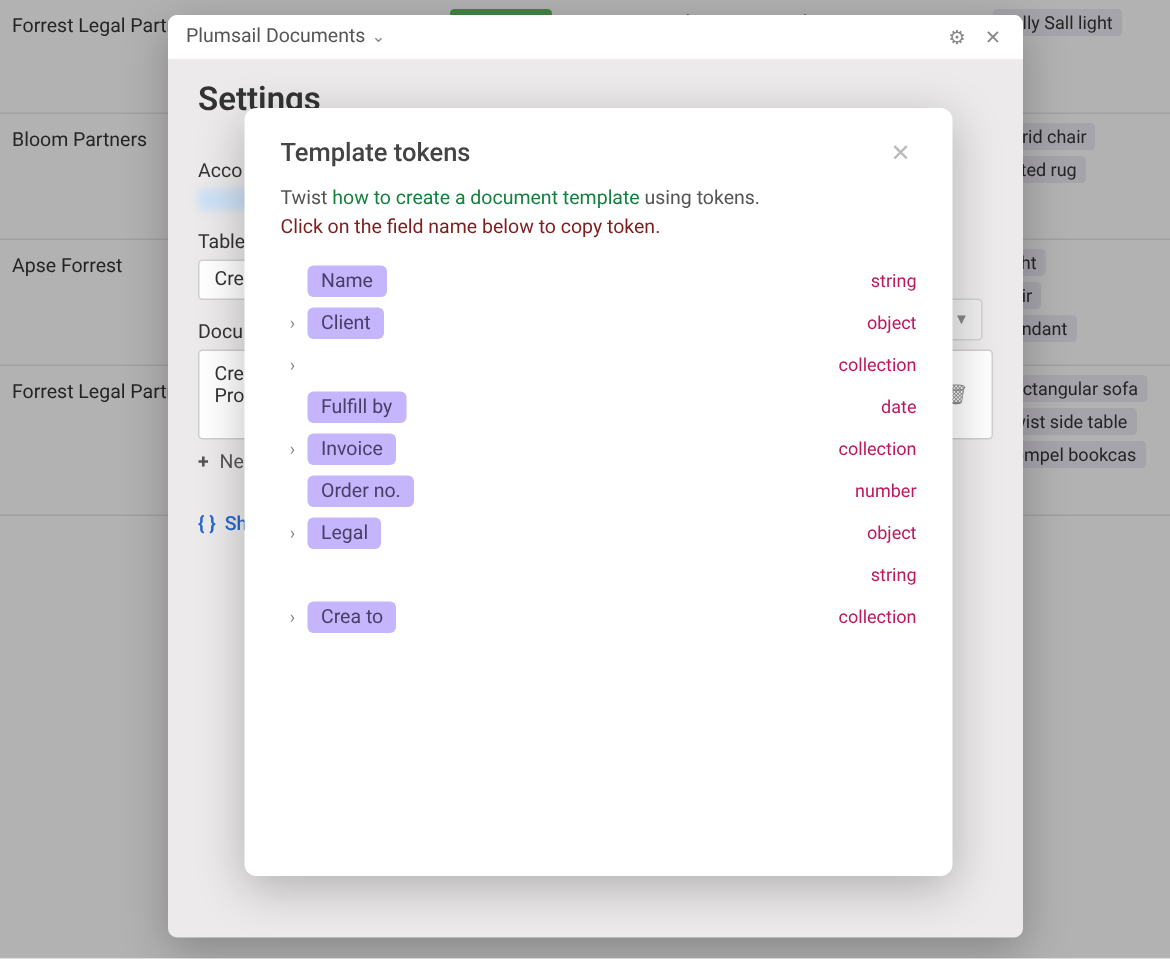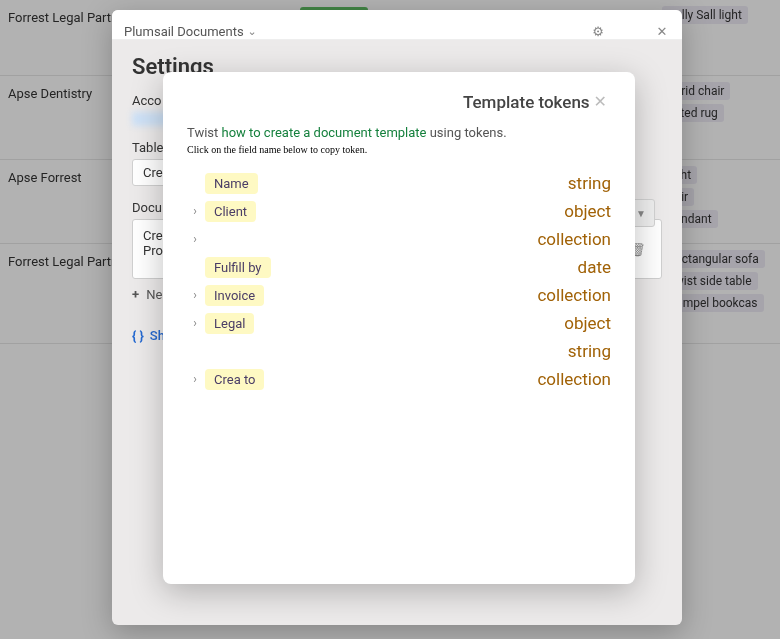--- a/index.html
+++ b/index.html
@@ -72,33 +72,32 @@
     box-shadow: 0 8px 30px rgba(0,0,0,0.25);
     display: flex;
     flex-direction: column;
   }
   .outer-header {
     height: 30px;
     background: #fff;
     border-top-left-radius: 6px;
     border-top-right-radius: 6px;
     display: flex;
-    align-items: flex-end;
+    align-items: center;
     padding: 0 12px;
     font-size: 13px;
     color: #555;
     border-bottom: 1px solid #eee;
-    gap: 40px;
   }
   .outer-header .title-wrap { display:flex; align-items:center; gap:4px; cursor:pointer; }
   .outer-header .chev { font-size: 11px; color:#888; }
   .outer-header .spacer { flex:1; }
   .outer-header .hicon { width:16px; text-align:center; color:#888; cursor:pointer; margin-left:8px; }
   .outer-body { padding: 14px 20px; flex:1; position:relative; }
-  .settings-h1 { font-size: 22px; font-weight:600; color:#333; margin-bottom: 14px; }
+  .settings-h1 { font-size: 22px; font-weight:600; color:#333; margin-bottom: 28px; }
   .form-row { margin-bottom: 14px; }
   .form-label { font-size:13px; color:#333; margin-bottom:4px; }
   .select-like {
     background:#fff; border:1px solid #d0d0d0; border-radius:3px;
     padding:5px 10px; width: 180px; position:relative; font-size:13px;
   }
   .linklike { color:#2469d1; cursor:pointer; font-size:13px; }
   .docbox {
     border:1px solid #cfcfcf; background:#fff; border-radius:3px;
     width:100%; height:60px; padding:8px 10px; position:relative;
@@ -130,51 +129,51 @@
     border-radius: 8px;
     box-shadow: 0 8px 32px rgba(0,0,0,0.25);
     padding: 18px 24px 16px 24px;
     display:flex;
     flex-direction:column;
   }
   .inner-head {
     display:flex; align-items:center;
     margin-bottom: 12px;
   }
-  .inner-title { font-size: 17px; color:#444; font-weight:500; flex:1;text-align:right; }
+  .inner-title { font-size: 17px; color:#444; font-weight:500; flex:1; }
   .inner-close { color:#bbb; font-size:16px; cursor:pointer; padding:2px 4px; }
   .inner-desc { font-size: 13px; color:#555; margin-bottom:4px; }
   .inner-desc a { color:#15803d; cursor:pointer; }
-  .inner-hint { font-size: 10px; color:#000000; margin-bottom: 14px; font-family: Liberation Serif, serif; }
+  .inner-hint { font-size: 13px; color:#7f1d1d; margin-bottom: 14px; }
 
   .token-list { flex:1; }
   .token-row {
     display:flex; align-items:center;
     height: 28px;
     margin-bottom: 0;
   }
   .tok-expander {
     width: 16px; text-align:center;
     color:#888; cursor:pointer;
     font-size: 12px;
   }
   .tok-spacer { width:16px; }
   .tok-name {
-    background:#fef9c3;
+    background:#c4b5fd;
     color:#4a3d66;
     padding: 3px 9px;
     border-radius: 4px;
     font-size: 13px;
     cursor:pointer;
     margin-left: 2px;
   }
   .tok-flex { flex:1; }
   .tok-type {
-    font-size: 17px;
-    color: #a16207;
+    font-size: 12px;
+    color: #be185d;
   }
 
   .sel-caret2 {
     position:absolute;
     left: 515px;
     top: 159px;
     width:28px; height:28px;
     background:#efefef;
     border:1px solid #d2d2d2;
     border-radius:3px;
@@ -197,21 +196,21 @@
         &nbsp;&nbsp;&nbsp;
         <span>Forrest Legal Partners: order #416—5x Samari bookshel</span>
       </div>
     </div>
     <div class="right">
       <span class="bg-chip">Kelly Sall light</span>
     </div>
   </div>
 
   <div class="bg-row" style="height:84px">
-    <div class="acct">Apse Dentistry</div>
+    <div class="acct">Bloom Partners</div>
     <div class="mid"></div>
     <div class="right">
       <span class="bg-chip">adrid chair</span>
       <span class="bg-chip">llated rug</span>
     </div>
   </div>
 
   <div class="bg-row" style="height:84px">
     <div class="acct">Apse Forrest</div>
     <div class="mid"></div>
@@ -320,20 +319,26 @@
         <div class="tok-flex"></div>
         <span class="tok-type">date</span>
       </div>
       <div class="token-row">
         <div class="tok-expander">›</div>
         <span class="tok-name">Invoice</span>
         <div class="tok-flex"></div>
         <span class="tok-type">collection</span>
       </div>
       <div class="token-row">
+        <div class="tok-spacer"></div>
+        <span class="tok-name">Order no.</span>
+        <div class="tok-flex"></div>
+        <span class="tok-type">number</span>
+      </div>
+      <div class="token-row">
         <div class="tok-expander">›</div>
         <span class="tok-name">Legal</span>
         <div class="tok-flex"></div>
         <span class="tok-type">object</span>
       </div>
       <div class="token-row">
         <div class="tok-spacer"></div>
         <div class="tok-flex"></div>
         <span class="tok-type">string</span>
       </div>

